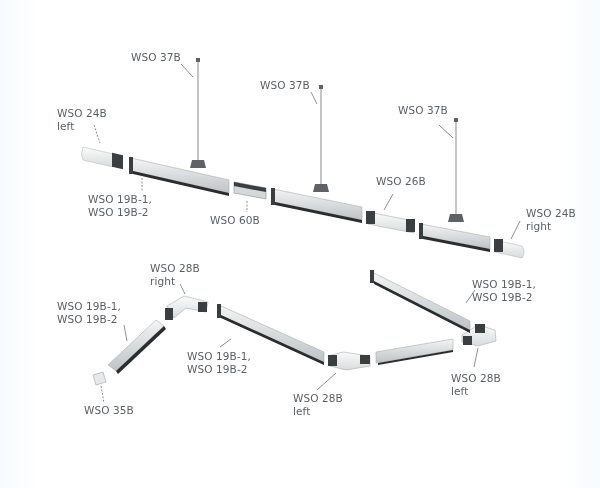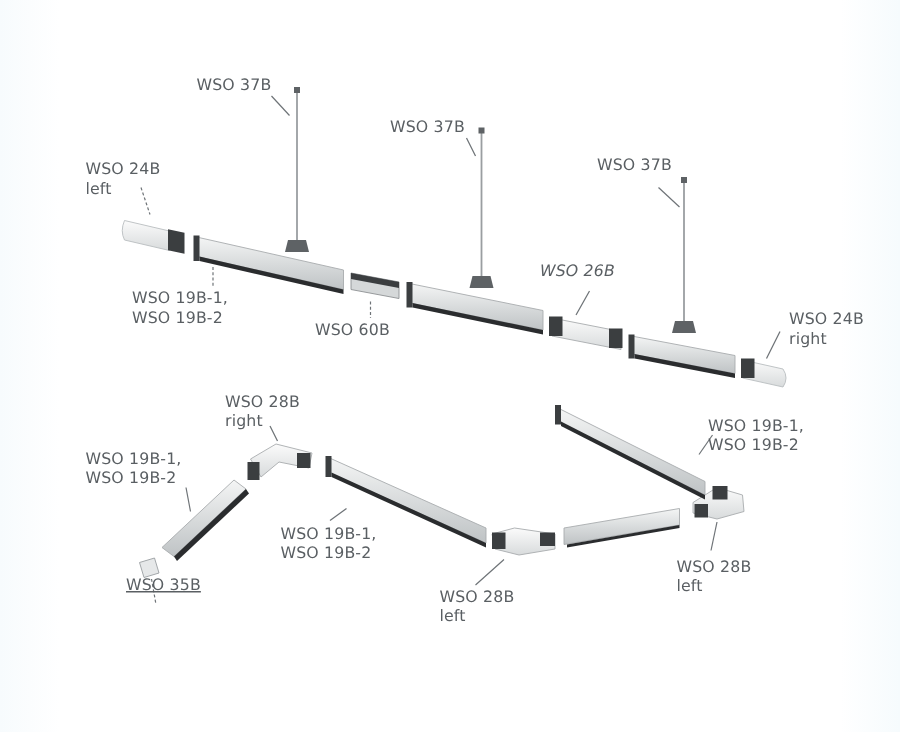--- a/index.html
+++ b/index.html
@@ -156,30 +156,30 @@
   </svg>
 
   <div class="label" style="left:131px;top:51px;">WSO 37B</div>
   <div class="label" style="left:260px;top:79px;">WSO 37B</div>
   <div class="label" style="left:398px;top:104px;">WSO 37B</div>
   <div class="label" style="left:57px;top:107px;">WSO 24B
 left</div>
   <div class="label" style="left:88px;top:193px;">WSO 19B-1,
 WSO 19B-2</div>
   <div class="label" style="left:210px;top:214px;">WSO 60B</div>
-  <div class="label" style="left:360px;top:175px;font-style:italic;">WSO 26B</div>
+  <div class="label" style="left:376px;top:175px;">WSO 26B</div>
   <div class="label" style="left:526px;top:207px;">WSO 24B
 right</div>
   <div class="label" style="left:150px;top:262px;">WSO 28B
 right</div>
   <div class="label" style="left:57px;top:300px;">WSO 19B-1,
 WSO 19B-2</div>
   <div class="label" style="left:187px;top:350px;">WSO 19B-1,
 WSO 19B-2</div>
-  <div class="label" style="left:84px;top:384px;text-decoration:underline;">WSO 35B</div>
+  <div class="label" style="left:84px;top:404px;">WSO 35B</div>
   <div class="label" style="left:293px;top:392px;">WSO 28B
 left</div>
   <div class="label" style="left:472px;top:278px;">WSO 19B-1,
 WSO 19B-2</div>
   <div class="label" style="left:451px;top:372px;">WSO 28B
 left</div>
 
 </div>
 
 </body></html>

